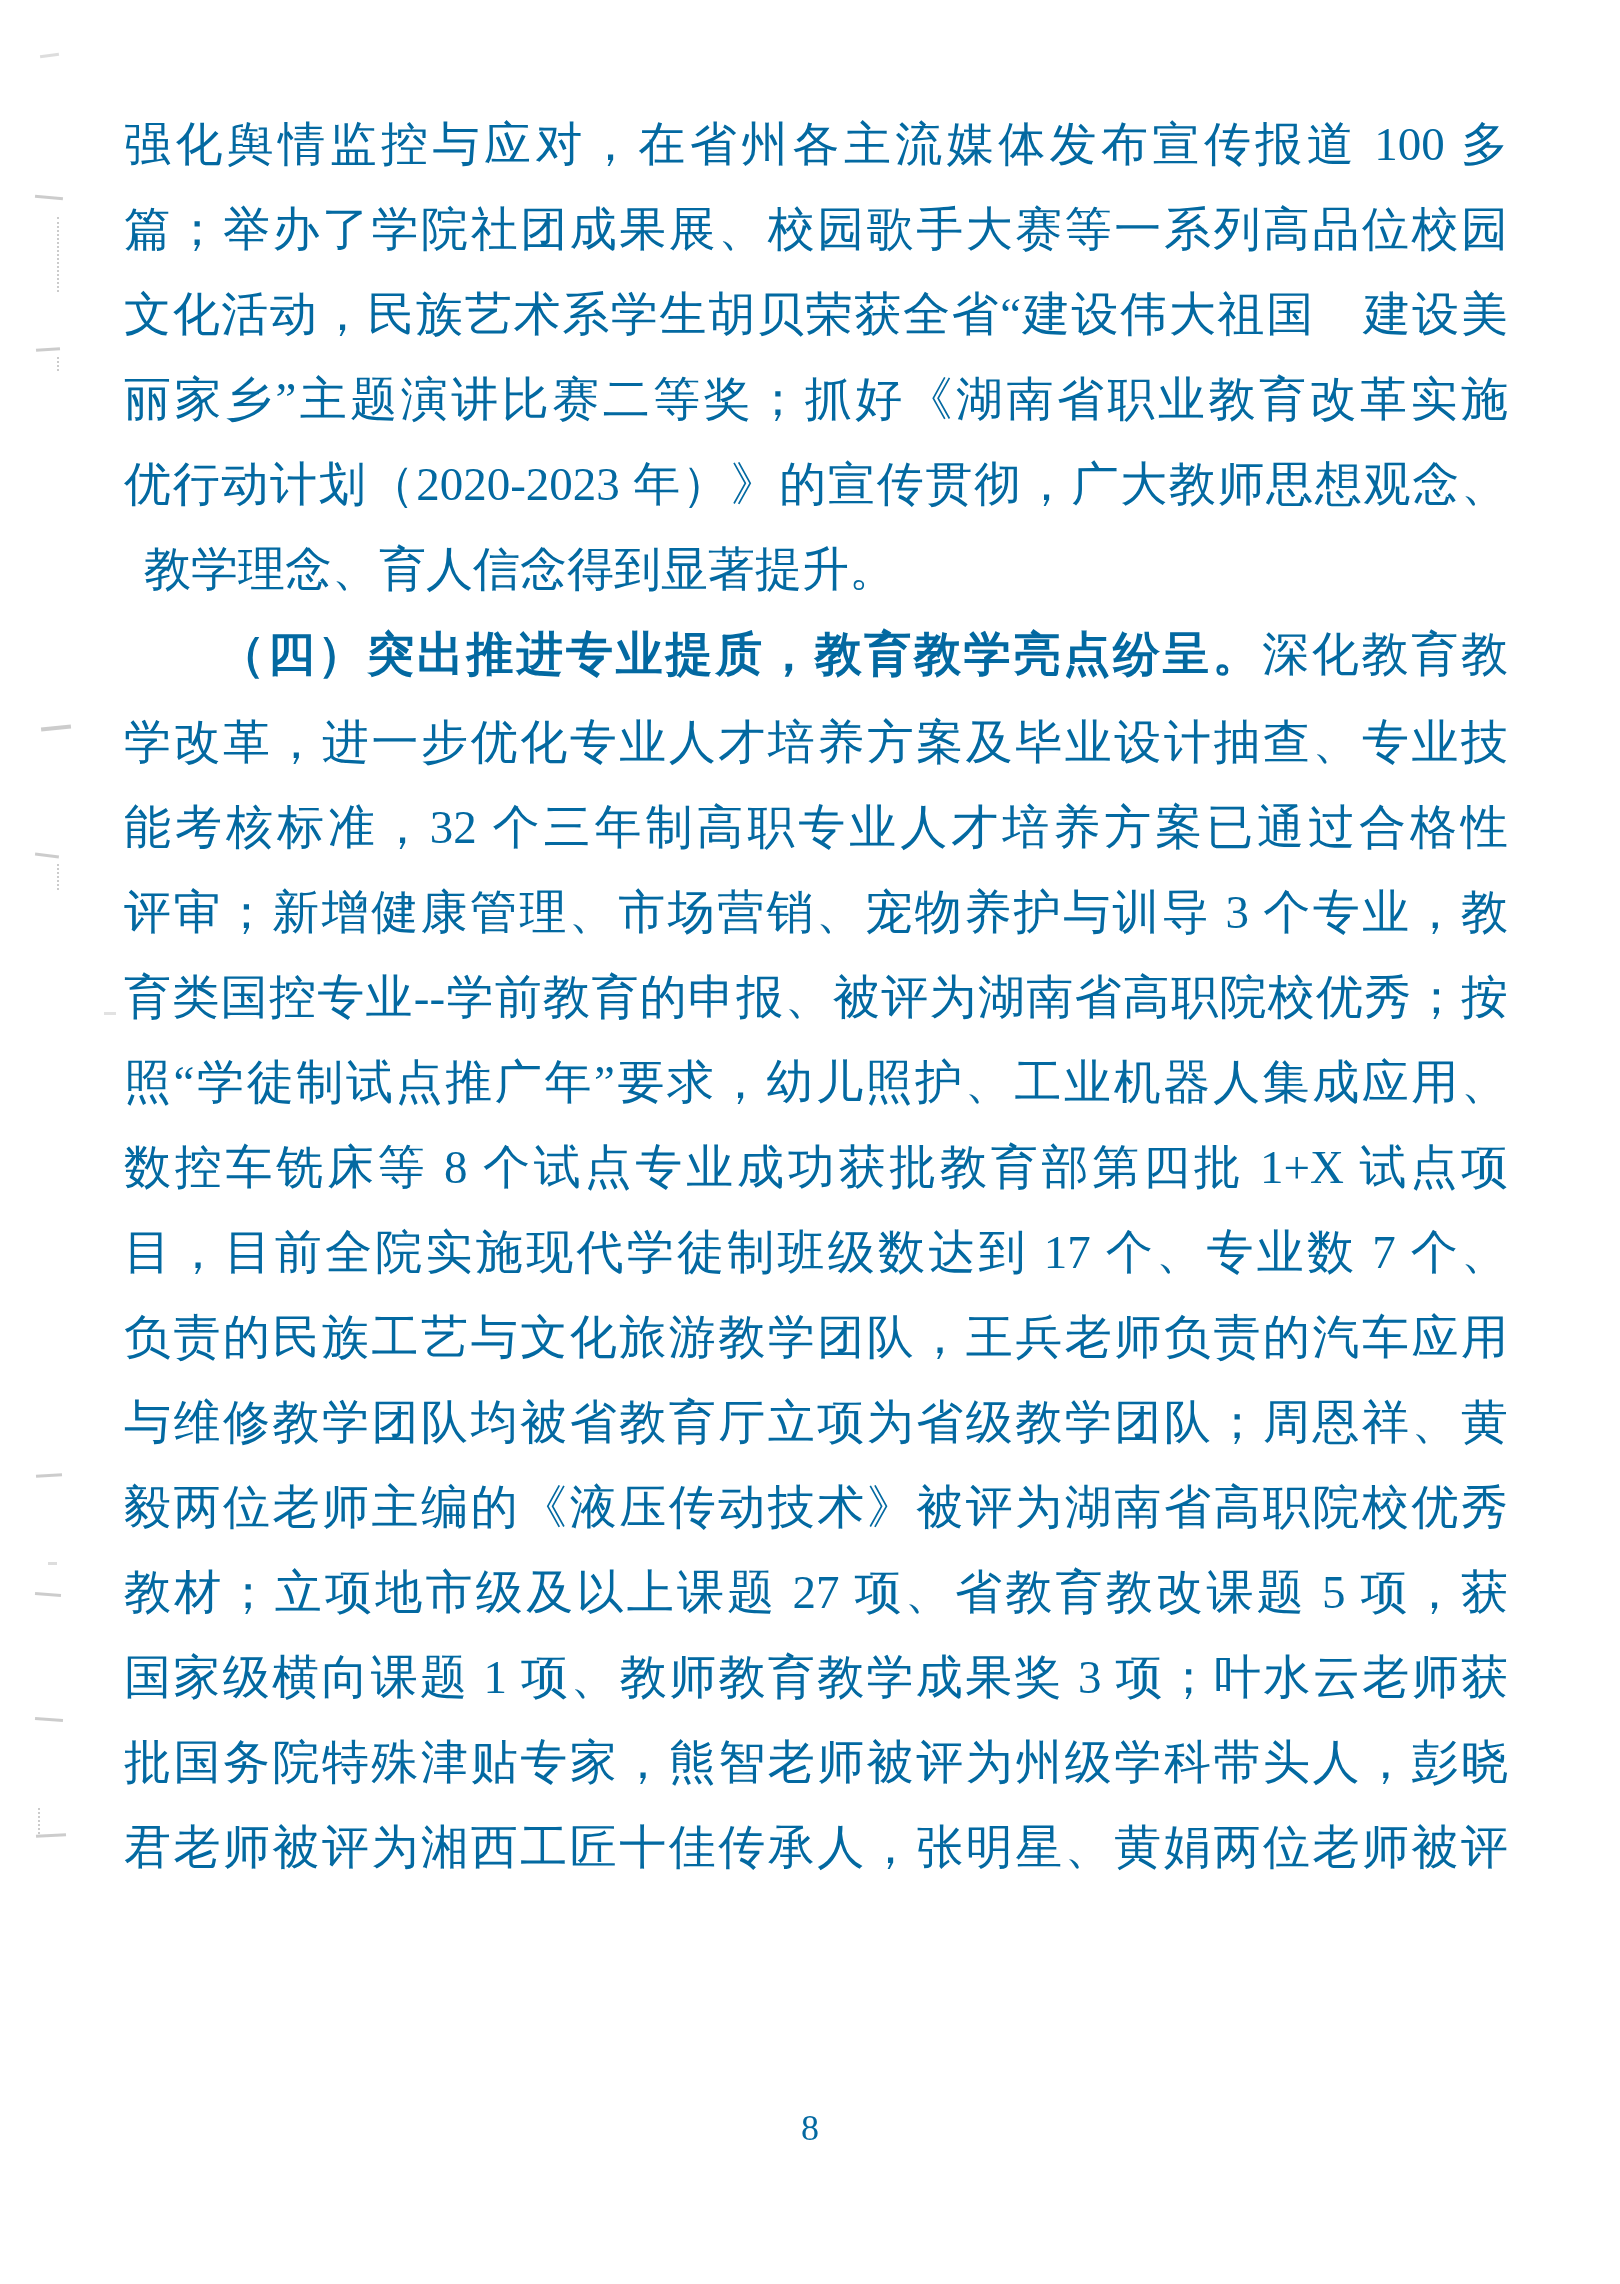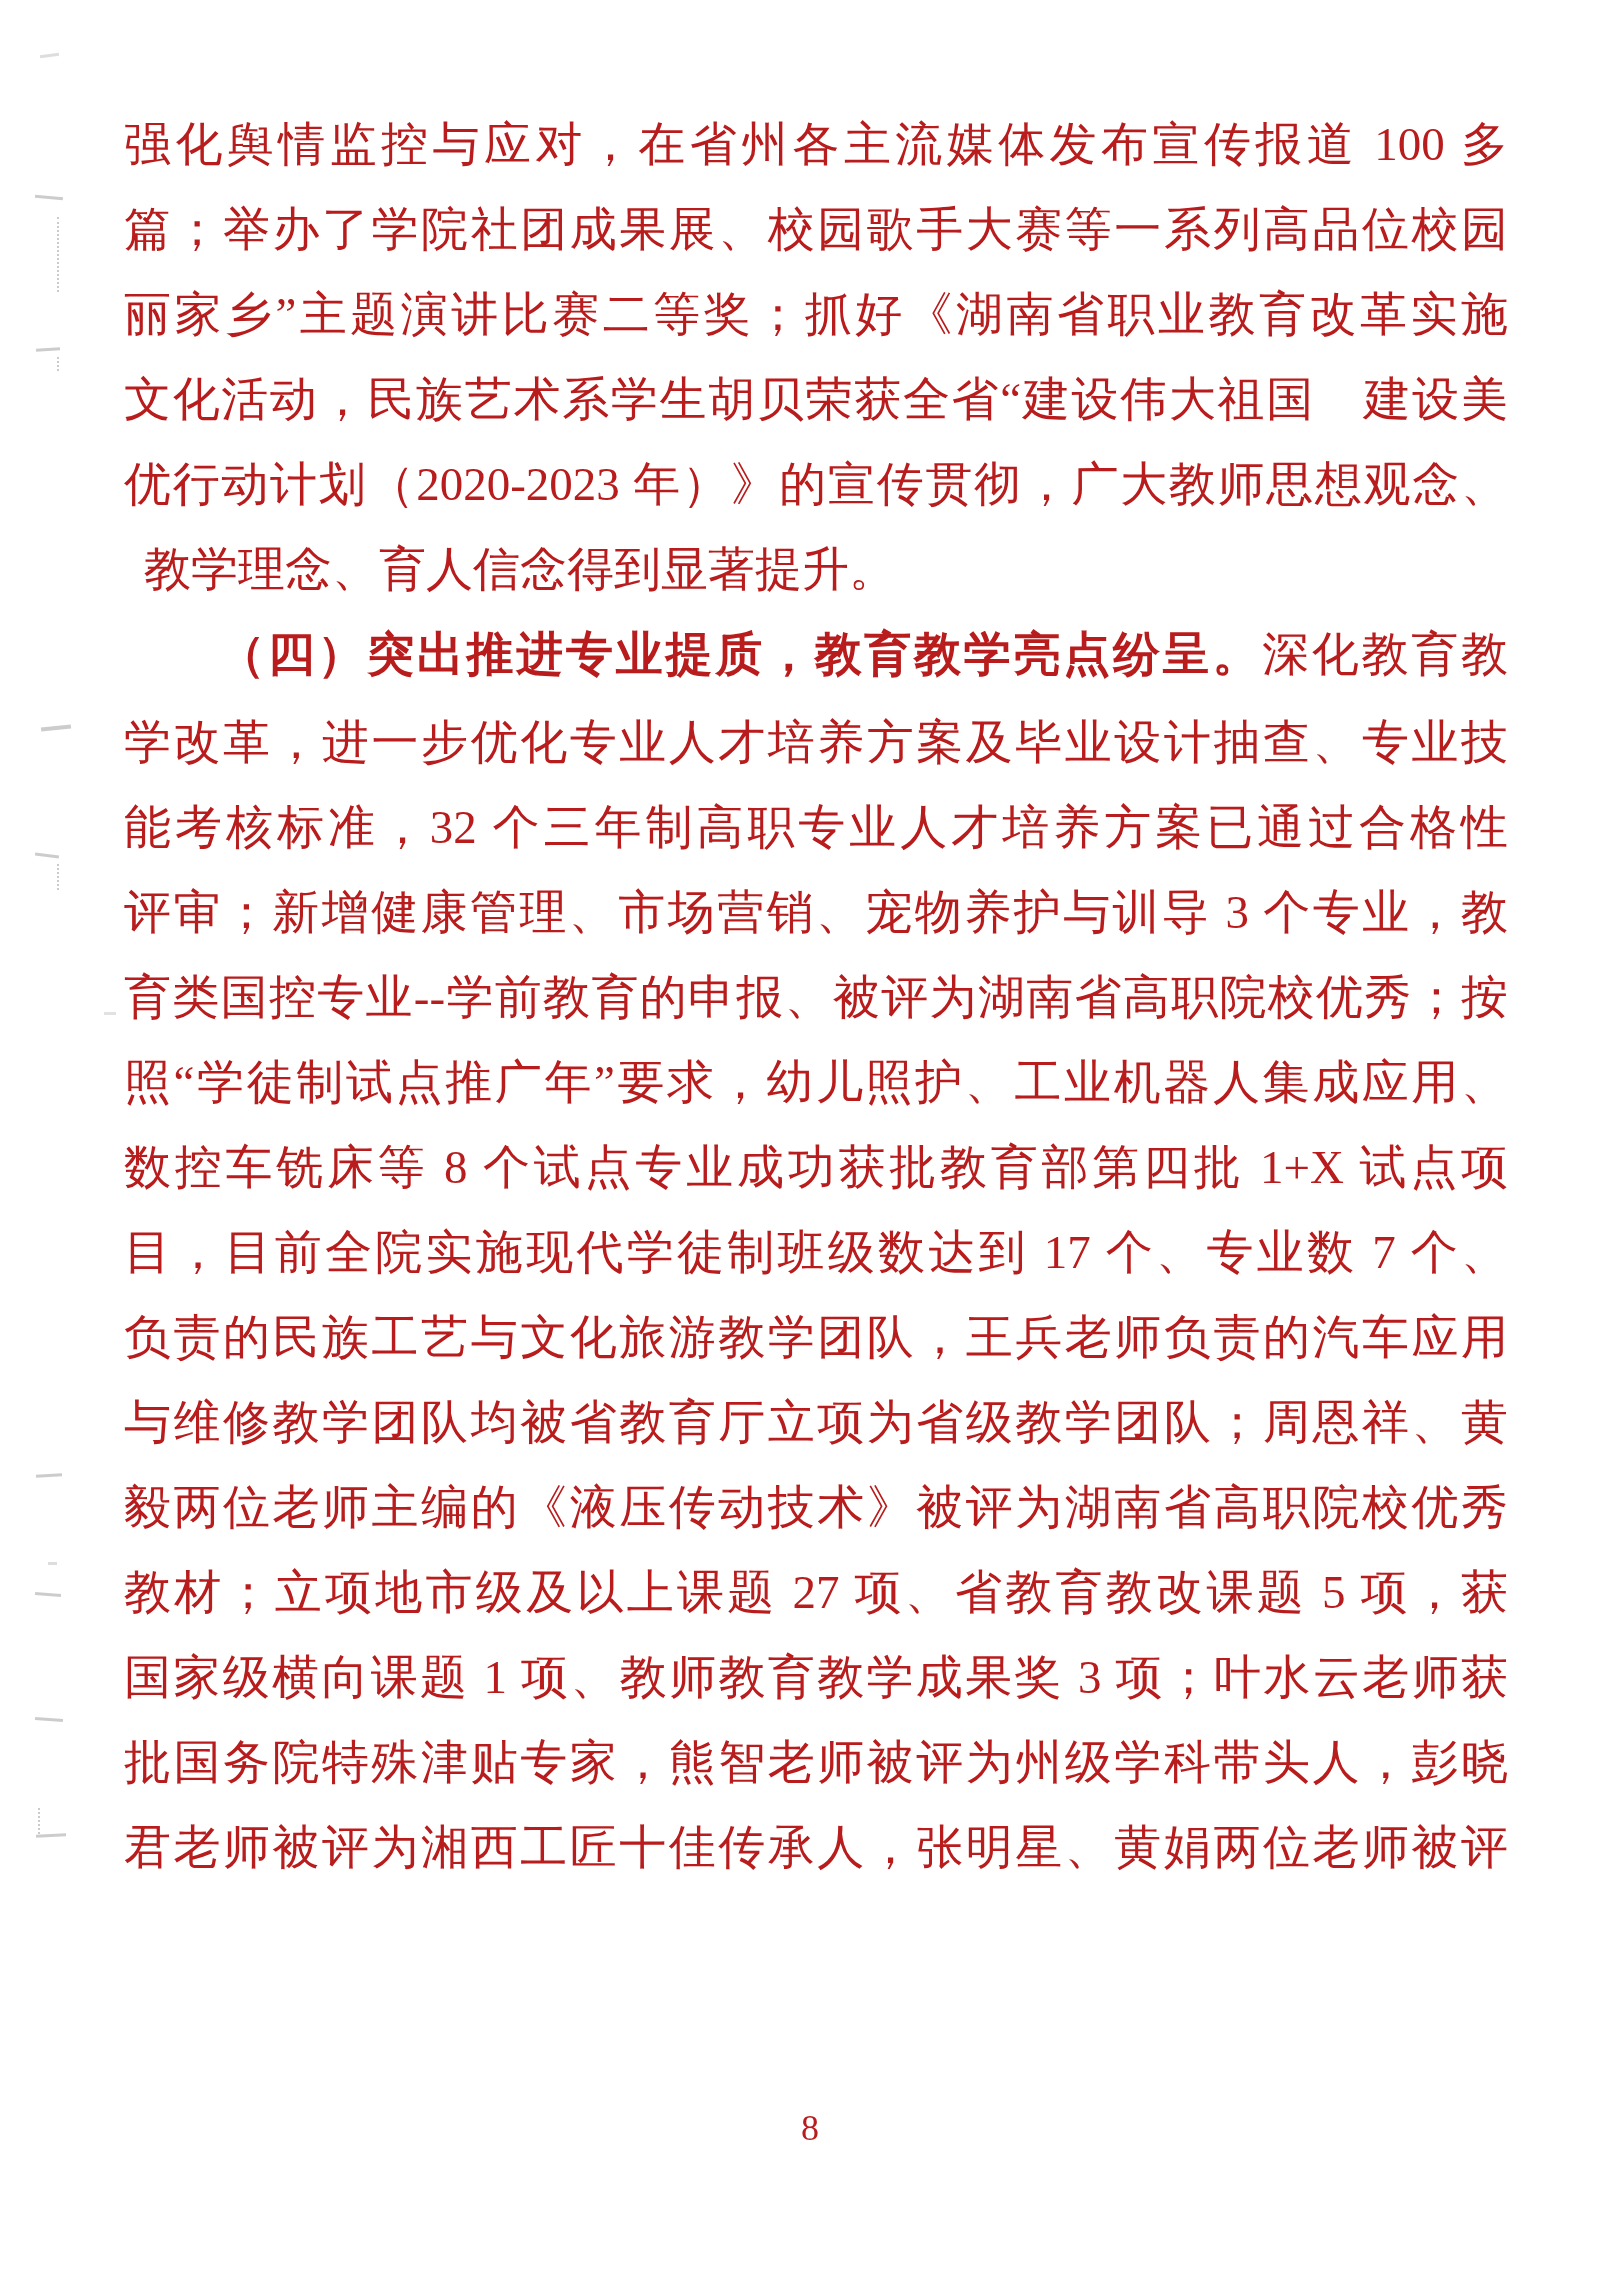--- a/index.html
+++ b/index.html
@@ -7,21 +7,21 @@
     padding: 0;
     background: #e8e8e8;
   }
   .page {
     position: relative;
     width: 1620px;
     height: 2284px;
     margin: 0 auto;
     background: #ffffff;
     font-family: "Liberation Serif", "DejaVu Serif", serif;
-    color: #b91c1c;
+    color: #0369a1;
     overflow: hidden;
   }
   .text-block {
     position: absolute;
     left: 124px;
     top: 102px;
     width: 1384px;
     font-size: 47px;
     line-height: 85px;
     text-align: justify;
@@ -66,22 +66,22 @@
   }
 </style>
 </head>
 <body>
 
 <div class="page">
 
   <div class="text-block">
     <div class="line fill">强化舆情监控与应对，在省州各主流媒体发布宣传报道 100 多</div>
     <div class="line fill">篇；举办了学院社团成果展、校园歌手大赛等一系列高品位校园</div>
+    <div class="line fill">文化活动，民族艺术系学生胡贝荣获全省“建设伟大祖国　建设美</div>
     <div class="line fill">丽家乡”主题演讲比赛二等奖；抓好《湖南省职业教育改革实施</div>
-    <div class="line fill">文化活动，民族艺术系学生胡贝荣获全省“建设伟大祖国　建设美</div>
     <div class="line fill">优行动计划（2020-2023 年）》的宣传贯彻，广大教师思想观念、</div>
     <div class="line plain">教学理念、育人信念得到显著提升。</div>
 
     <div class="line fill indent"><b>（四）突出推进专业提质，教育教学亮点纷呈。</b><span>深化教育教</span></div>
 
     <div class="line fill">学改革，进一步优化专业人才培养方案及毕业设计抽查、专业技</div>
     <div class="line fill">能考核标准，32 个三年制高职专业人才培养方案已通过合格性</div>
     <div class="line fill">评审；新增健康管理、市场营销、宠物养护与训导 3 个专业，教</div>
     <div class="line fill">育类国控专业--学前教育的申报、被评为湖南省高职院校优秀；按</div>
     <div class="line fill">照“学徒制试点推广年”要求，幼儿照护、工业机器人集成应用、</div>

